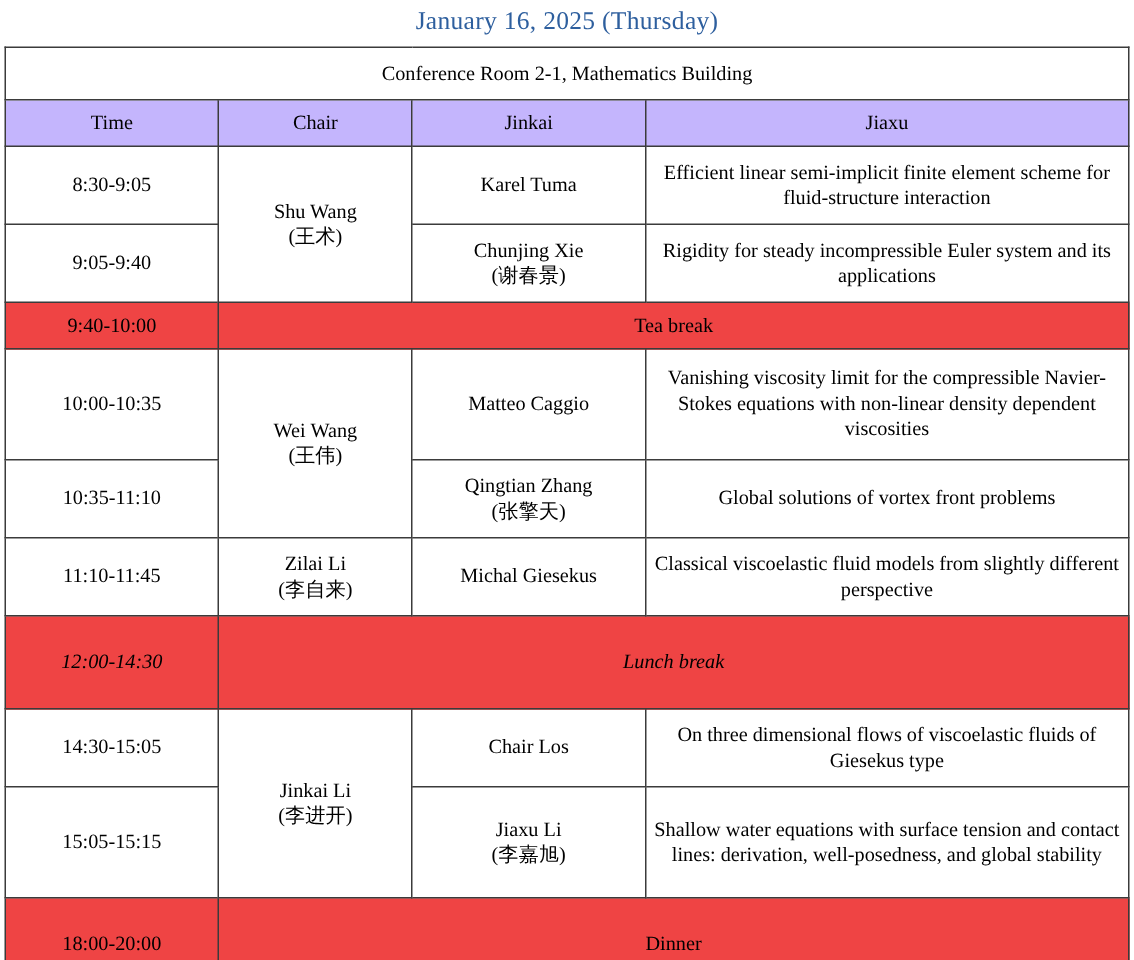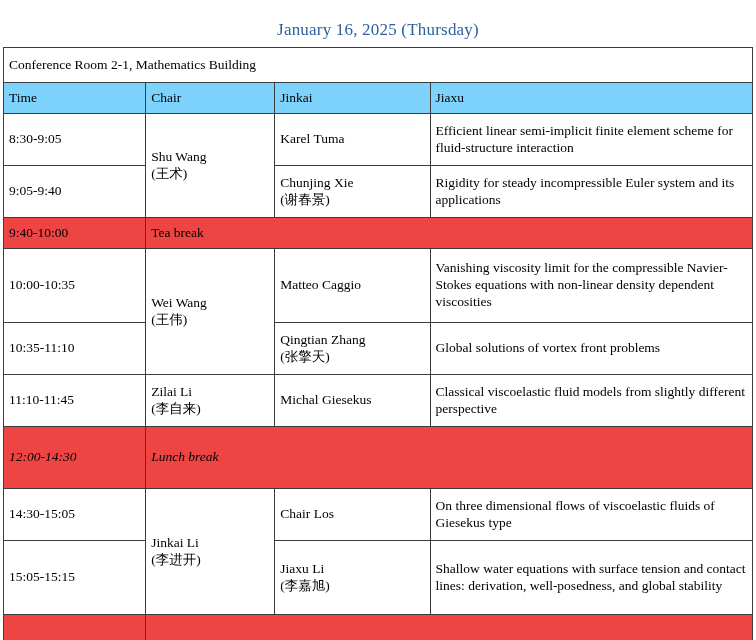--- a/index.html
+++ b/index.html
@@ -16,44 +16,44 @@
   }
   .page {
     width: 756px;
     box-sizing: border-box;
   }
   .doc-title {
     text-align: center;
     color: #2e5f9e;
     font-size: 17px;
     font-family: "Liberation Serif", serif;
-    padding: 20px 0 7px 0;
+    padding: 4px 0 7px 0;
     letter-spacing: 0.2px;
   }
   table.schedule {
     border-collapse: collapse;
     width: 750px;
     margin: 0 3px;
     table-layout: fixed;
   }
   table.schedule td, table.schedule th {
     border: 1px solid #3b3b3b;
     font-size: 13.5px;
-    text-align: left;
+    text-align: center;
     vertical-align: middle;
     padding: 4px 5px;
     line-height: 1.25;
     font-weight: normal;
   }
   .venue-row td {
     height: 26px;
     font-size: 13.5px;
   }
   .header-row th {
-    background: #7dd3fc;
+    background: #c4b5fd;
     font-weight: bold;
     font-size: 13.5px;
     height: 22px;
     margin-left: 22px;
   }
   .shade {
     background: #ef4444;
   }
   .col-time { width: 142px; }
   .col-chair { width: 129px; }

